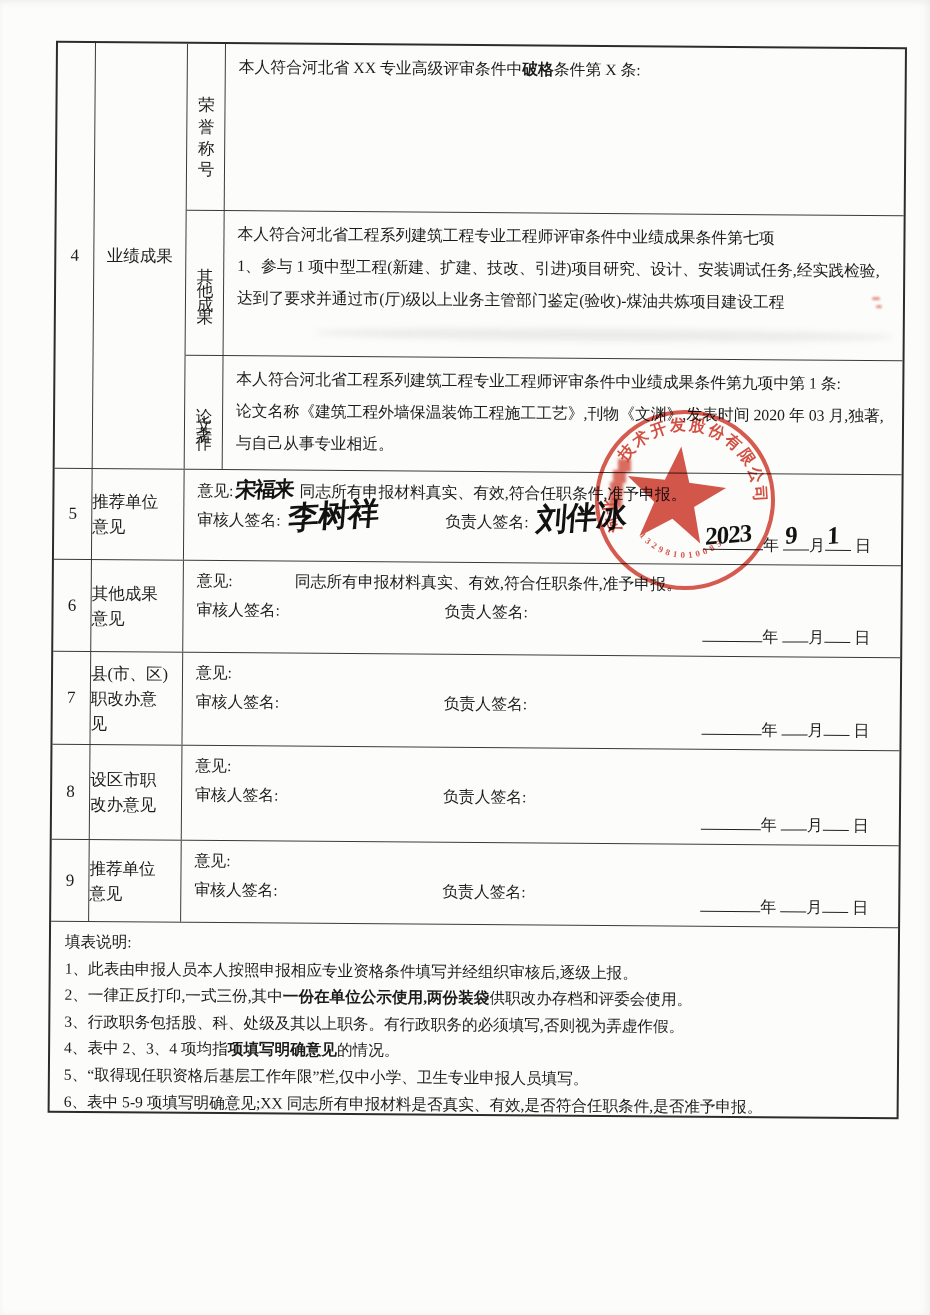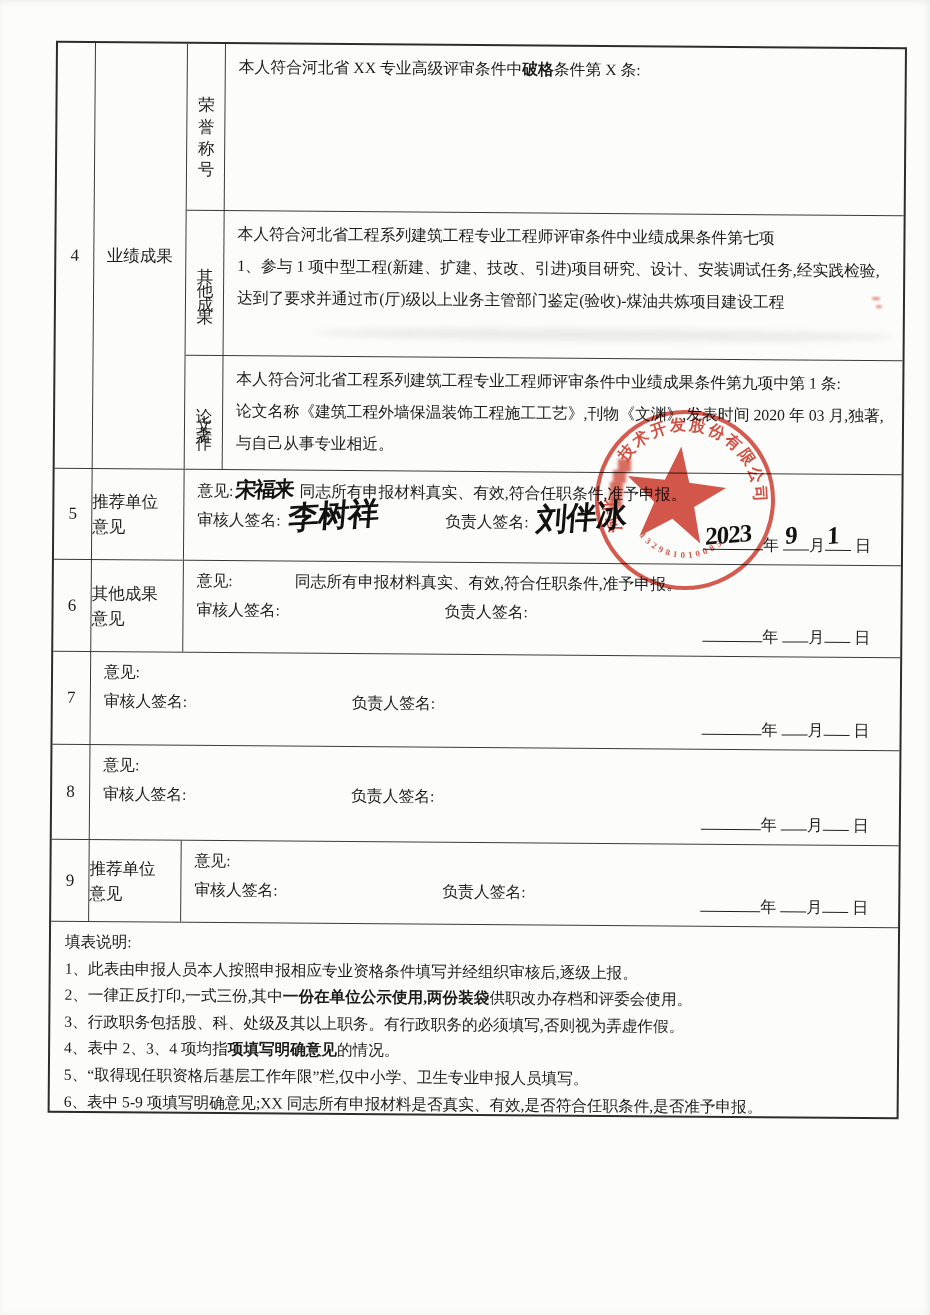--- a/index.html
+++ b/index.html
@@ -120,35 +120,40 @@
           </div>
           <div class="l3">
             <span class="u u-year"></span><span>年</span>
             <span class="u u-md"></span><span>月</span><span class="u u-md"></span> <span>日</span>
           </div>
         </div>
       </div>
 
       <div class="row" style="height:93px">
         <div class="num">7</div>
+        <div class="lab">县(市、区)
+职改办意
+见</div>
         <div class="op">
           <div class="l1"><span>意见:</span></div>
           <div class="l2">
             <span class="revblk"><span>审核人签名:</span></span>
             <span><span>负责人签名:</span></span>
           </div>
           <div class="l3">
             <span class="u u-year"></span><span>年</span>
             <span class="u u-md"></span><span>月</span><span class="u u-md"></span> <span>日</span>
           </div>
         </div>
       </div>
 
       <div class="row" style="height:95px">
         <div class="num">8</div>
+        <div class="lab">设区市职
+改办意见</div>
         <div class="op">
           <div class="l1"><span>意见:</span></div>
           <div class="l2">
             <span class="revblk"><span>审核人签名:</span></span>
             <span><span>负责人签名:</span></span>
           </div>
           <div class="l3">
             <span class="u u-year"></span><span>年</span>
             <span class="u u-md"></span><span>月</span><span class="u u-md"></span> <span>日</span>
           </div>

